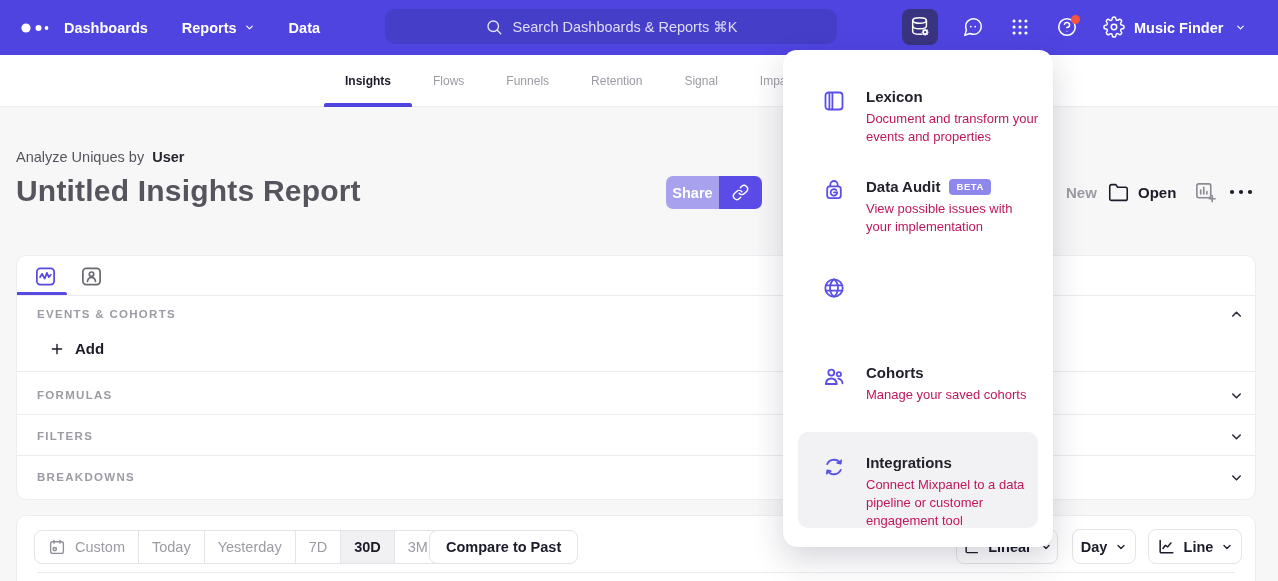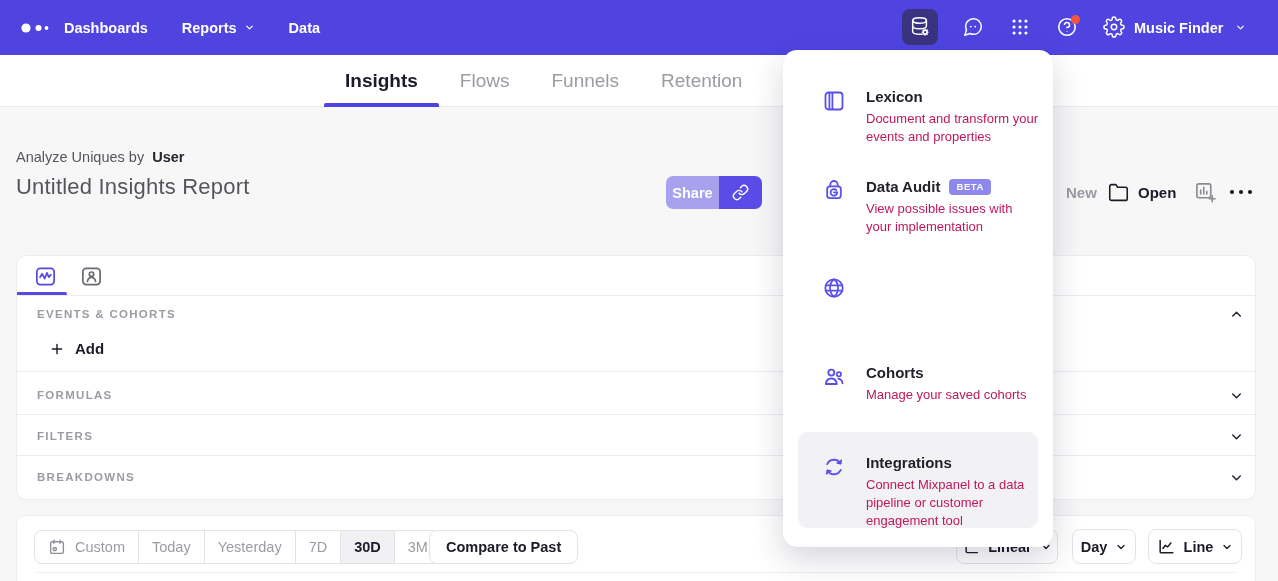--- a/index.html
+++ b/index.html
@@ -22,28 +22,28 @@
     color:rgba(255,255,255,0.82); font-size:14.5px; }
   .tool { width:36px; height:36px; display:grid; place-items:center; position:absolute; top:9px; color:#fff; }
   .tool.active { background:#3a3380; border-radius:8px; }
   .notif-dot { position:absolute; right:5px; top:6px; width:9px; height:9px; border-radius:50%; background:#f25440; }
   .workspace { position:absolute; left:1134px; top:0; height:55px; display:flex; align-items:center; gap:12px;
     font-size:14.5px; font-weight:600; color:#fff; }
 
   
   .tabbar { position:absolute; left:0; top:55px; width:1278px; height:52px; background:#fff; border-bottom:1px solid #ececf0; }
   .tabs { position:absolute; left:345px; top:0; height:52px; display:flex; align-items:center; gap:42px; }
-  .tab { font-size:19px; font-weight:500; color:#9b9ba3; position:relative; height:52px; display:flex; align-items:center; }
+  .tab { font-size:12px; font-weight:500; color:#9b9ba3; position:relative; height:52px; display:flex; align-items:center; }
   .tab.active { color:#1b1b29; font-weight:700; }
   .tab.active::after { content:""; position:absolute; left:-21px; right:-21px; bottom:0; height:4px; background:#4f44e0; border-radius:2px 2px 0 0; }
 
   
   .eyebrow { position:absolute; left:16px; top:149px; font-size:14.5px; color:#55555e; font-weight:500; }
   .eyebrow b { color:#26252f; font-weight:700; margin-left:8px; }
-  .page-title { position:absolute; left:16px; top:174px; font-size:22px; font-weight:400; color:#56555e; letter-spacing:.2px; }
+  .page-title { position:absolute; left:16px; top:174px; font-size:30px; font-weight:700; color:#56555e; letter-spacing:.2px; }
 
   .share-group { position:absolute; left:666px; top:176px; height:42px; display:flex; }
   .share-btn { width:53px; height:33px; background:#a8a2ee; color:#fff; font-size:14.5px; font-weight:600;
     border:none; border-radius:7px 0 0 7px; display:grid; place-items:center; }
   .link-btn { width:43px; height:33px; background:#5b4ce8; color:#fff; border:none; border-radius:0 7px 7px 0; display:grid; place-items:center; }
 
   .hdr-actions { position:absolute; left:1020px; top:176px; height:33px; display:flex; align-items:center; color:#1c1b29; }
   .new-btn { position:absolute; left:12px; top:0; height:33px; display:flex; align-items:center; gap:8px;
     color:#9b9ba3; font-size:15px; font-weight:600; }
   .new-btn .new-label { position:absolute; left:34px; }
@@ -109,20 +109,27 @@
         <span data-interactable="false">Reports</span>
         <svg data-interactable="false" width="11" height="11" viewBox="0 0 24 24" fill="none" stroke="#fff" stroke-width="2.6" stroke-linecap="round" stroke-linejoin="round">
             <path d="M6 9l6 6 6-6"></path>
           </svg>
       </span>
       <span class="nav-link" data-interactable="true">
           <span data-interactable="false">Data</span>
         </span>
     </div>
 
+    <div class="search-pill" data-interactable="true">
+      <svg data-interactable="false" width="18" height="18" viewBox="0 0 24 24" fill="none" stroke="rgba(255,255,255,0.85)" stroke-width="1.8" stroke-linecap="round">
+          <circle cx="11" cy="11" r="7"></circle>
+          <path d="M21 21l-4.6-4.6"></path>
+        </svg>
+      <span data-interactable="false">Search Dashboards &amp; Reports ⌘K</span>
+    </div>
 
     <span class="tool active" style="left:902px" data-interactable="true">
       <svg data-interactable="false" width="22" height="22" viewBox="0 0 24 24" fill="none" stroke="#fff" stroke-width="1.6" stroke-linecap="round" stroke-linejoin="round">
         <ellipse cx="11.5" cy="5" rx="7.5" ry="3"></ellipse>
         <path d="M4 5v6c0 1.66 3.36 3 7.5 3s7.5-1.34 7.5-3V5"></path>
         <path d="M4 11v6c0 1.66 3.36 3 7.5 3 .8 0 1.57-.05 2.3-.15"></path>
         <circle cx="17.6" cy="17.6" r="2.1"></circle>
         <path d="M17.6 14.5v1M17.6 19.7v1M20.7 17.6h-1M15.5 17.6h-1M19.8 15.4l-.7.7M16.1 19.1l-.7.7M19.8 19.8l-.7-.7M16.1 16.1l-.7-.7"></path>
       </svg>
     </span>

